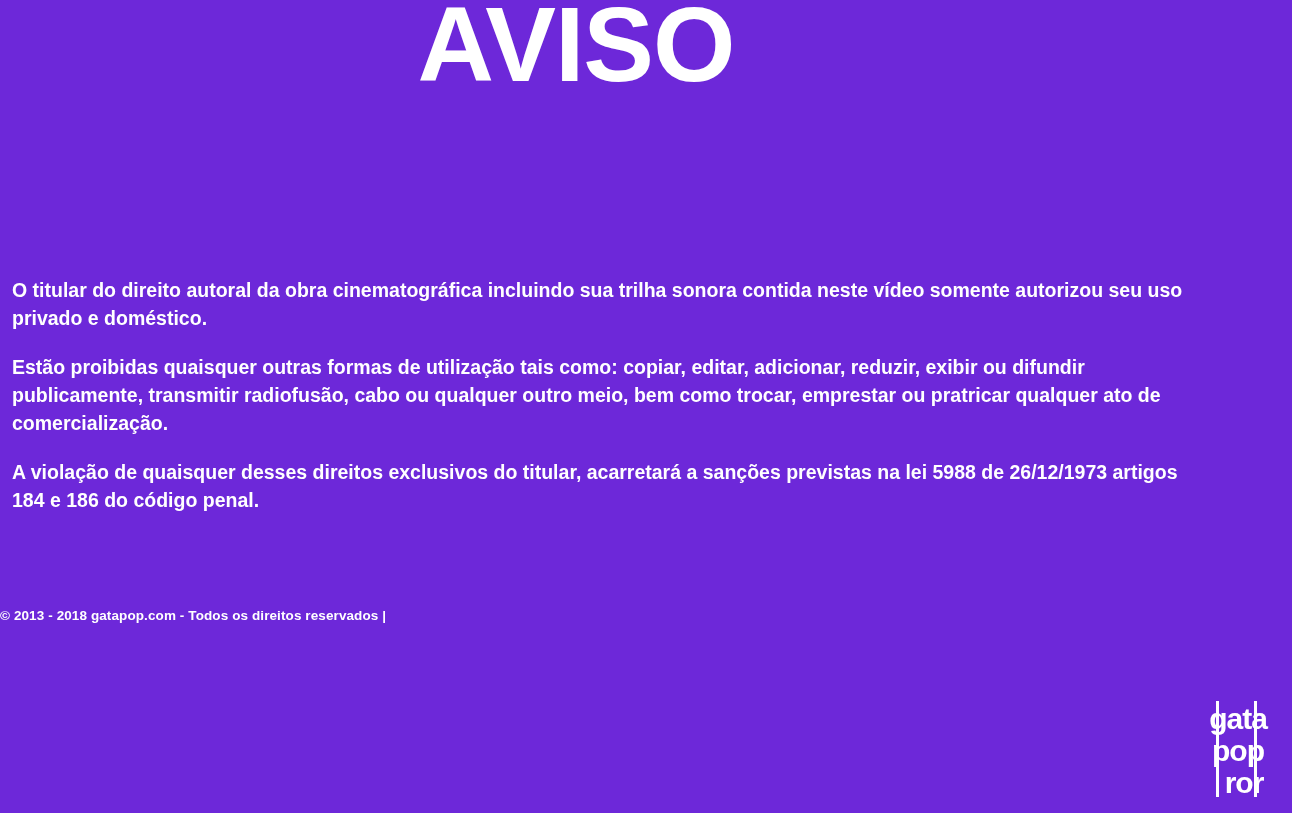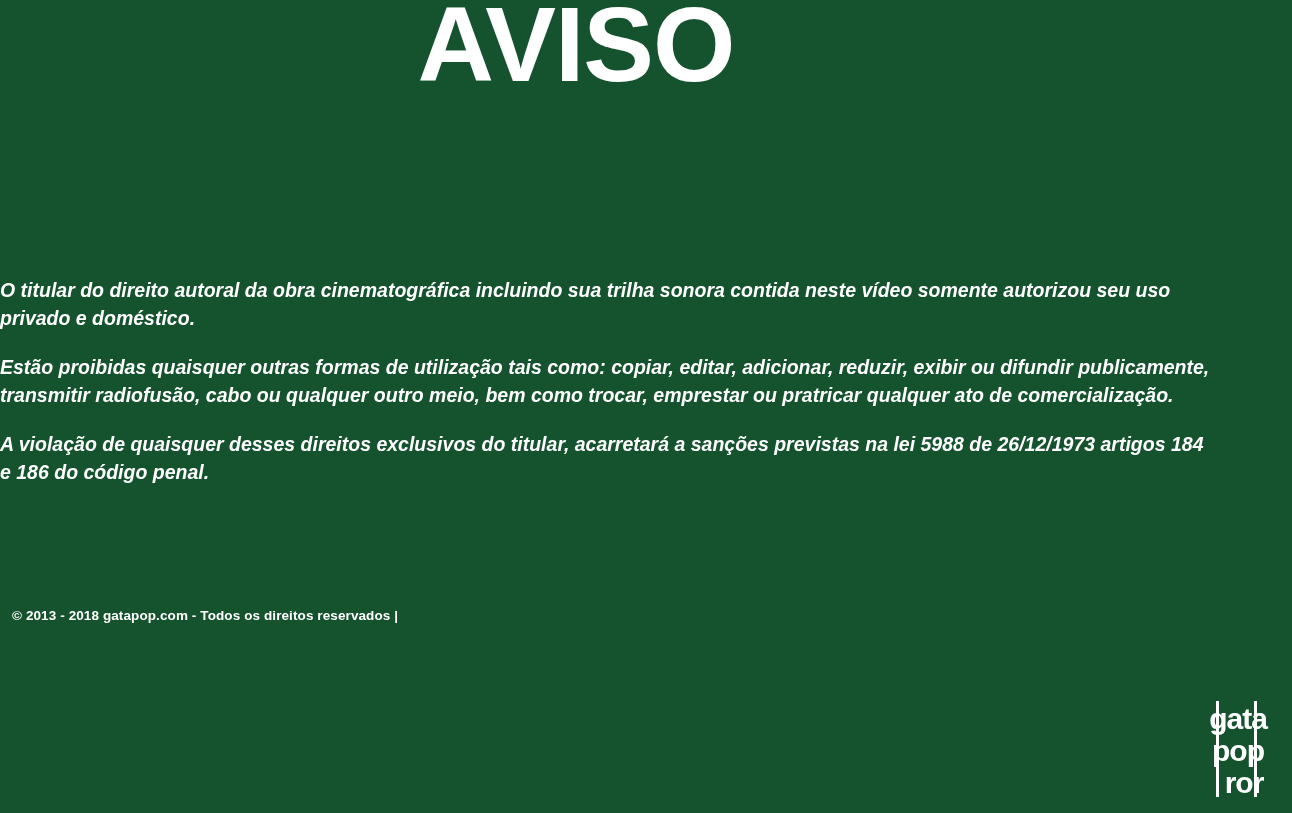--- a/index.html
+++ b/index.html
@@ -13,21 +13,21 @@
     overflow: hidden;
     position: relative;
     font-family: "Liberation Sans", sans-serif;
     color: #ffffff;
   }
 
   .page {
     position: relative;
     width: 1292px;
     height: 813px;
-    background: #14532d;
+    background: #6d28d9;
   }
 
   .notice-title {
     position: absolute;
     top: -14px;
     left: 0;
     width: 1152px;
     text-align: center;
     font-size: 106px;
     line-height: 1.1;
@@ -42,38 +42,36 @@
     top: 276px;
     left: 0;
     width: 1215px;
   }
 
   .para {
     font-size: 19.5px;
     line-height: 28px;
     font-weight: bold;
     color: #ffffff;
-    margin: 0 0 21px 0;
+    margin: 0 0 21px 12px;
     text-align: left;
-    font-style: italic;
   }
 
   .para:last-child {
     margin-bottom: 0;
   }
 
   .copyright {
     position: absolute;
     top: 608px;
     left: 0;
     font-size: 13.5px;
     font-weight: bold;
     color: #ffffff;
     letter-spacing: 0.1px;
-    margin-left: 12px;
   }
 
   .logo {
     position: absolute;
     right: 8px;
     bottom: 8px;
     width: 92px;
     height: 110px;
   }
   .logo svg {

